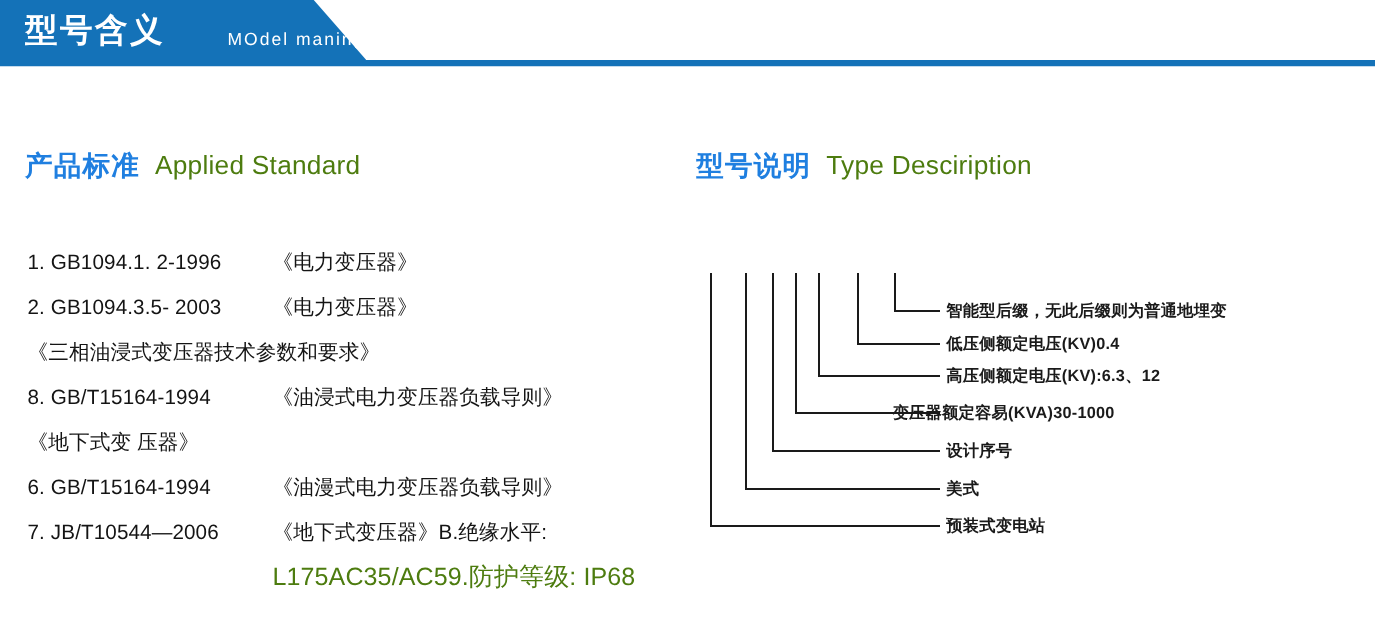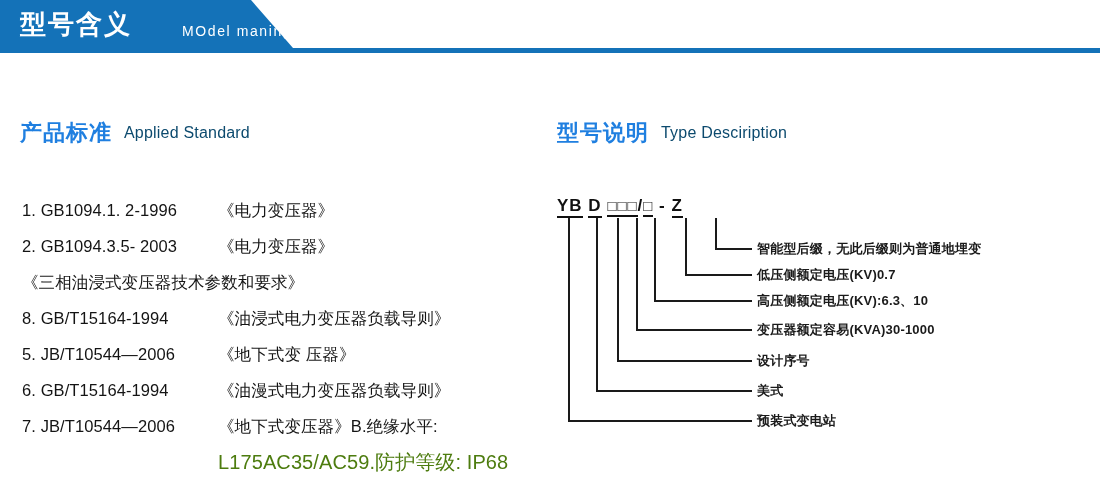--- a/index.html
+++ b/index.html
@@ -32,21 +32,21 @@
     font-size: 14px; color: #ffffff; letter-spacing: 1.6px; line-height: 18px;
   }
 
   
   .sec-head { position: absolute; white-space: nowrap; }
   .sec-head .cn {
     font-size: 22px; font-weight: bold; color: #1f7fe0;
     letter-spacing: 1px; vertical-align: middle;
   }
   .sec-head .en {
-    font-size: 16px; color: #0c4a6e; margin-left: 12px;
+    font-size: 21px; color: #4d7c0f; margin-left: 12px;
     letter-spacing: .2px; vertical-align: middle;
   }
   #head-left  { left: 20px;  top: 118px; }
   #head-right { left: 557px; top: 118px; }
 
   
   #std-list { position: absolute; left: 22px; top: 192px; width: 540px; }
   .std-row {
     display: flex; align-items: baseline;
     font-size: 16.5px; color: #141414; line-height: 36px; white-space: nowrap;
@@ -105,39 +105,35 @@
       <span class="std-title">《电力变压器》</span>
     </div>
     <div class="std-row">
       <span class="std-title">《三相油浸式变压器技术参数和要求》</span>
     </div>
     <div class="std-row">
       <span class="std-code">8. GB/T15164-1994</span>
       <span class="std-title">《油浸式电力变压器负载导则》</span>
     </div>
     <div class="std-row">
-      <span class="std-code">5. JB/T10544—2006</span>
       <span class="std-title">《地下式变 压器》</span>
     </div>
     <div class="std-row">
       <span class="std-code">6. GB/T15164-1994</span>
       <span class="std-title">《油漫式电力变压器负载导则》</span>
     </div>
     <div class="std-row">
       <span class="std-code">7. JB/T10544—2006</span>
       <span class="std-title">《地下式变压器》B.绝缘水平:</span>
     </div>
     <div class="std-cont">L175AC35/AC59.防护等级: IP68</div>
   </div>
 
   <div id="type-diagram">
 
-    <div id="code-line">
-      <span class="seg">YB</span><span class="plain">&nbsp;</span><span class="seg">D</span><span class="plain">&nbsp;</span><span class="seg sq">□</span><span class="seg sq">□</span><span class="seg sq">□</span><span class="plain">/</span><span class="seg sq">□</span><span class="plain">&nbsp;</span><span class="plain">-</span><span class="plain">&nbsp;</span><span class="seg">Z</span>
-    </div>
 
     <svg class="leader-svg" width="1100" height="497">
       <g stroke="#1a1a1a" stroke-width="1.6" fill="none" shape-rendering="crispEdges">
 
         <path d="M 716 218 L 716 249 L 752 249"></path>
 
         <path d="M 686 218 L 686 275 L 752 275"></path>
 
         <path d="M 655 218 L 655 301 L 752 301"></path>
 
@@ -145,21 +141,21 @@
 
         <path d="M 618 218 L 618 361 L 752 361"></path>
 
         <path d="M 597 218 L 597 391 L 752 391"></path>
 
         <path d="M 569 218 L 569 421 L 752 421"></path>
       </g>
     </svg>
 
     <div class="lbl" style="left:757px; top:240px;">智能型后缀，无此后缀则为普通地埋变</div>
-    <div class="lbl" style="left:757px; top:266px;">低压侧额定电压(KV)0.7</div>
-    <div class="lbl" style="left:757px; top:292px;">高压侧额定电压(KV):6.3、10</div>
-    <div class="lbl" style="left:757px; top:321px;">变压器额定容易(KVA)30-1000</div>
+    <div class="lbl" style="left:757px; top:266px;">低压侧额定电压(KV)0.4</div>
+    <div class="lbl" style="left:757px; top:292px;">高压侧额定电压(KV):6.3、12</div>
+    <div class="lbl" style="left:714px; top:321px;">变压器额定容易(KVA)30-1000</div>
     <div class="lbl" style="left:757px; top:352px;">设计序号</div>
     <div class="lbl" style="left:757px; top:382px;">美式</div>
     <div class="lbl" style="left:757px; top:412px;">预装式变电站</div>
 
   </div>
 </div>
 
 </body></html>

